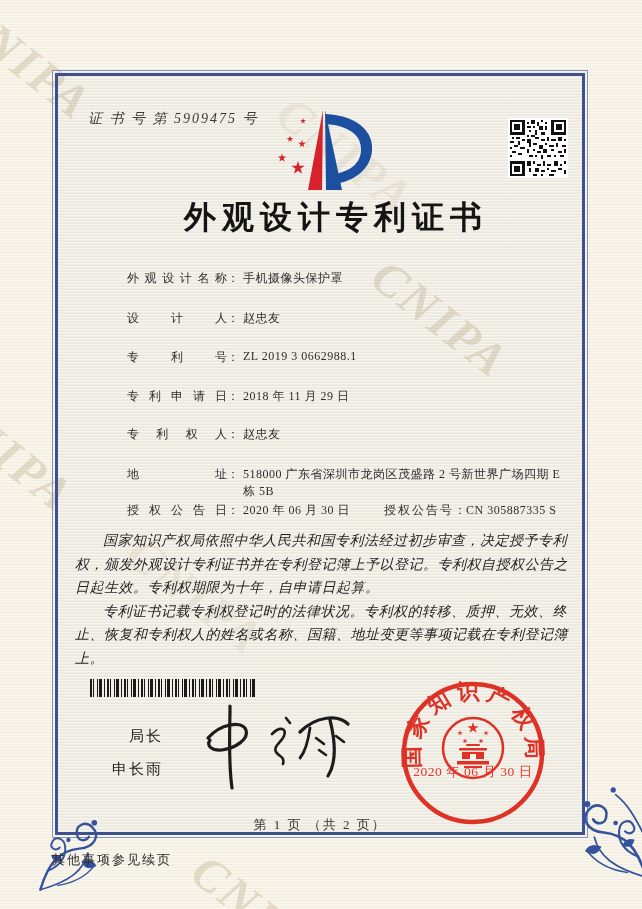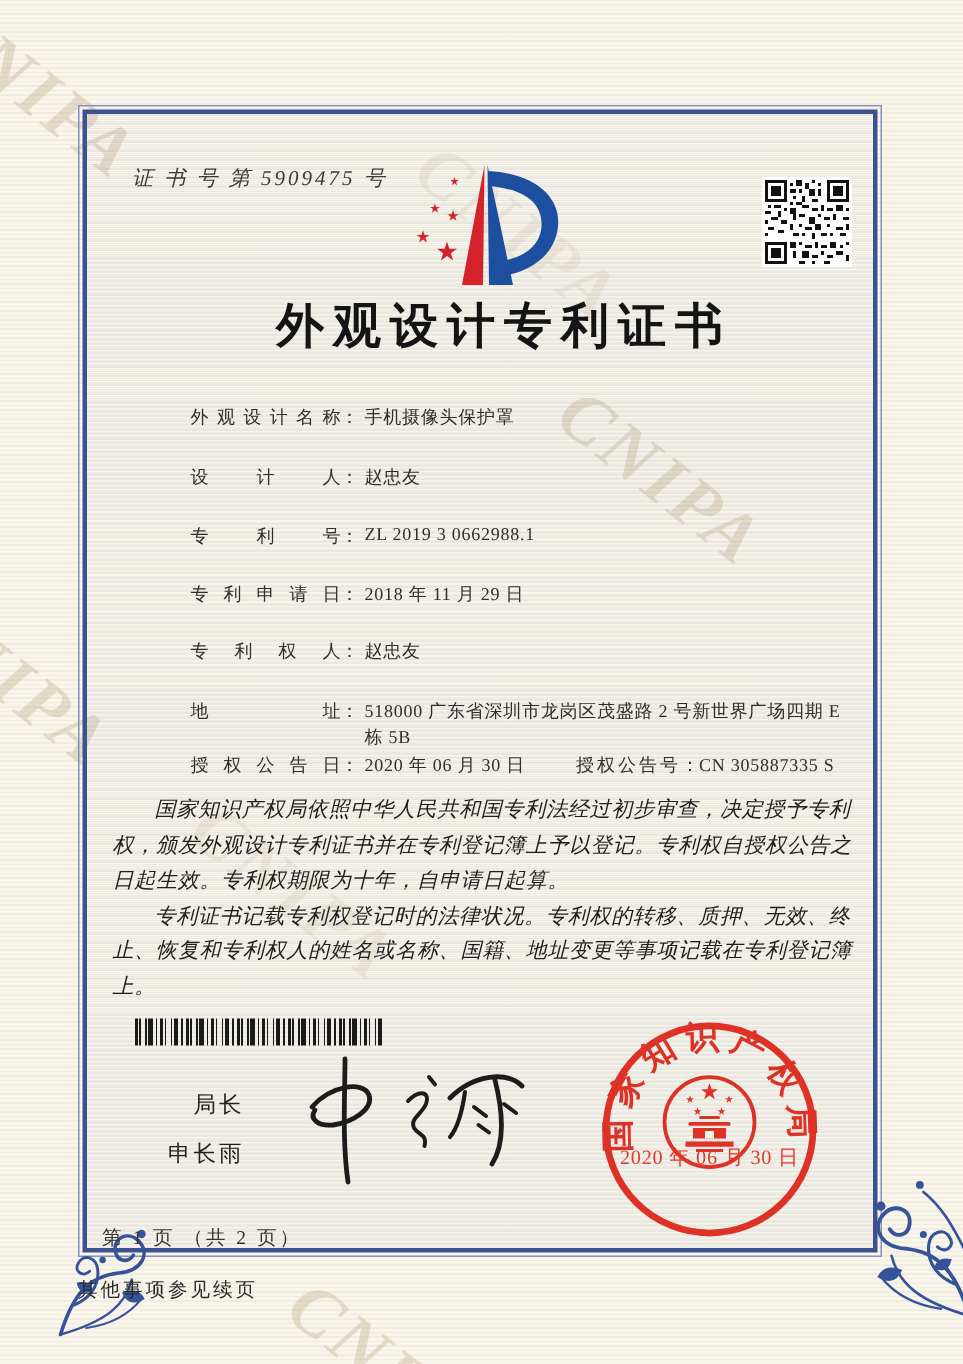--- a/index.html
+++ b/index.html
@@ -20,21 +20,21 @@
   .flabel{display:inline-block;width:100px;text-align-last:justify;vertical-align:top;letter-spacing:0;}
   .fcolon{display:inline-block;vertical-align:top;}
   .fvalue{display:inline-block;vertical-align:top;margin-left:4px;letter-spacing:0.5px;white-space:pre-line;max-width:366px;}
   .grant2{position:absolute;left:257px;top:0;}
   .bodytext{left:75px;top:529px;width:494px;font-size:14px;line-height:23.5px;font-style:italic;color:#1e1e1e;}
   .bodytext p{margin:0;text-indent:2em;letter-spacing:0.5px;}
   .barcode{left:90px;top:679px;width:165px;height:18px;
      background:repeating-linear-gradient(90deg,#1a1a1a 0 2px,transparent 2px 3px,#1a1a1a 3px 4px,transparent 4px 7px,#1a1a1a 7px 8px,transparent 8px 9px,#1a1a1a 9px 12px,transparent 12px 14px,#1a1a1a 14px 15px,transparent 15px 17px);}
   .director-title{left:112px;top:727px;font-size:15px;letter-spacing:2px;color:#222;margin-left:17px;}
   .director-name{left:112px;top:760px;font-size:15px;letter-spacing:2px;color:#222;}
-  .pageinfo{left:68px;top:816px;width:536px;font-size:13px;letter-spacing:2px;color:#333;}
+  .pageinfo{left:52px;top:816px;width:536px;text-align:center;font-size:13px;letter-spacing:2px;color:#333;}
   .contnote{left:52px;top:851px;width:536px;font-size:13px;letter-spacing:2px;color:#2a2a2a;}
 </style>
 </head>
 <body>
 
 <div class="page">
 
   <div class="wm" style="left:-22px;top:-10px;">CNIPA</div>
   <div class="wm faint" style="left:300px;top:85px;">CNIPA</div>
   <div class="wm" style="left:395px;top:248px;">CNIPA</div>

